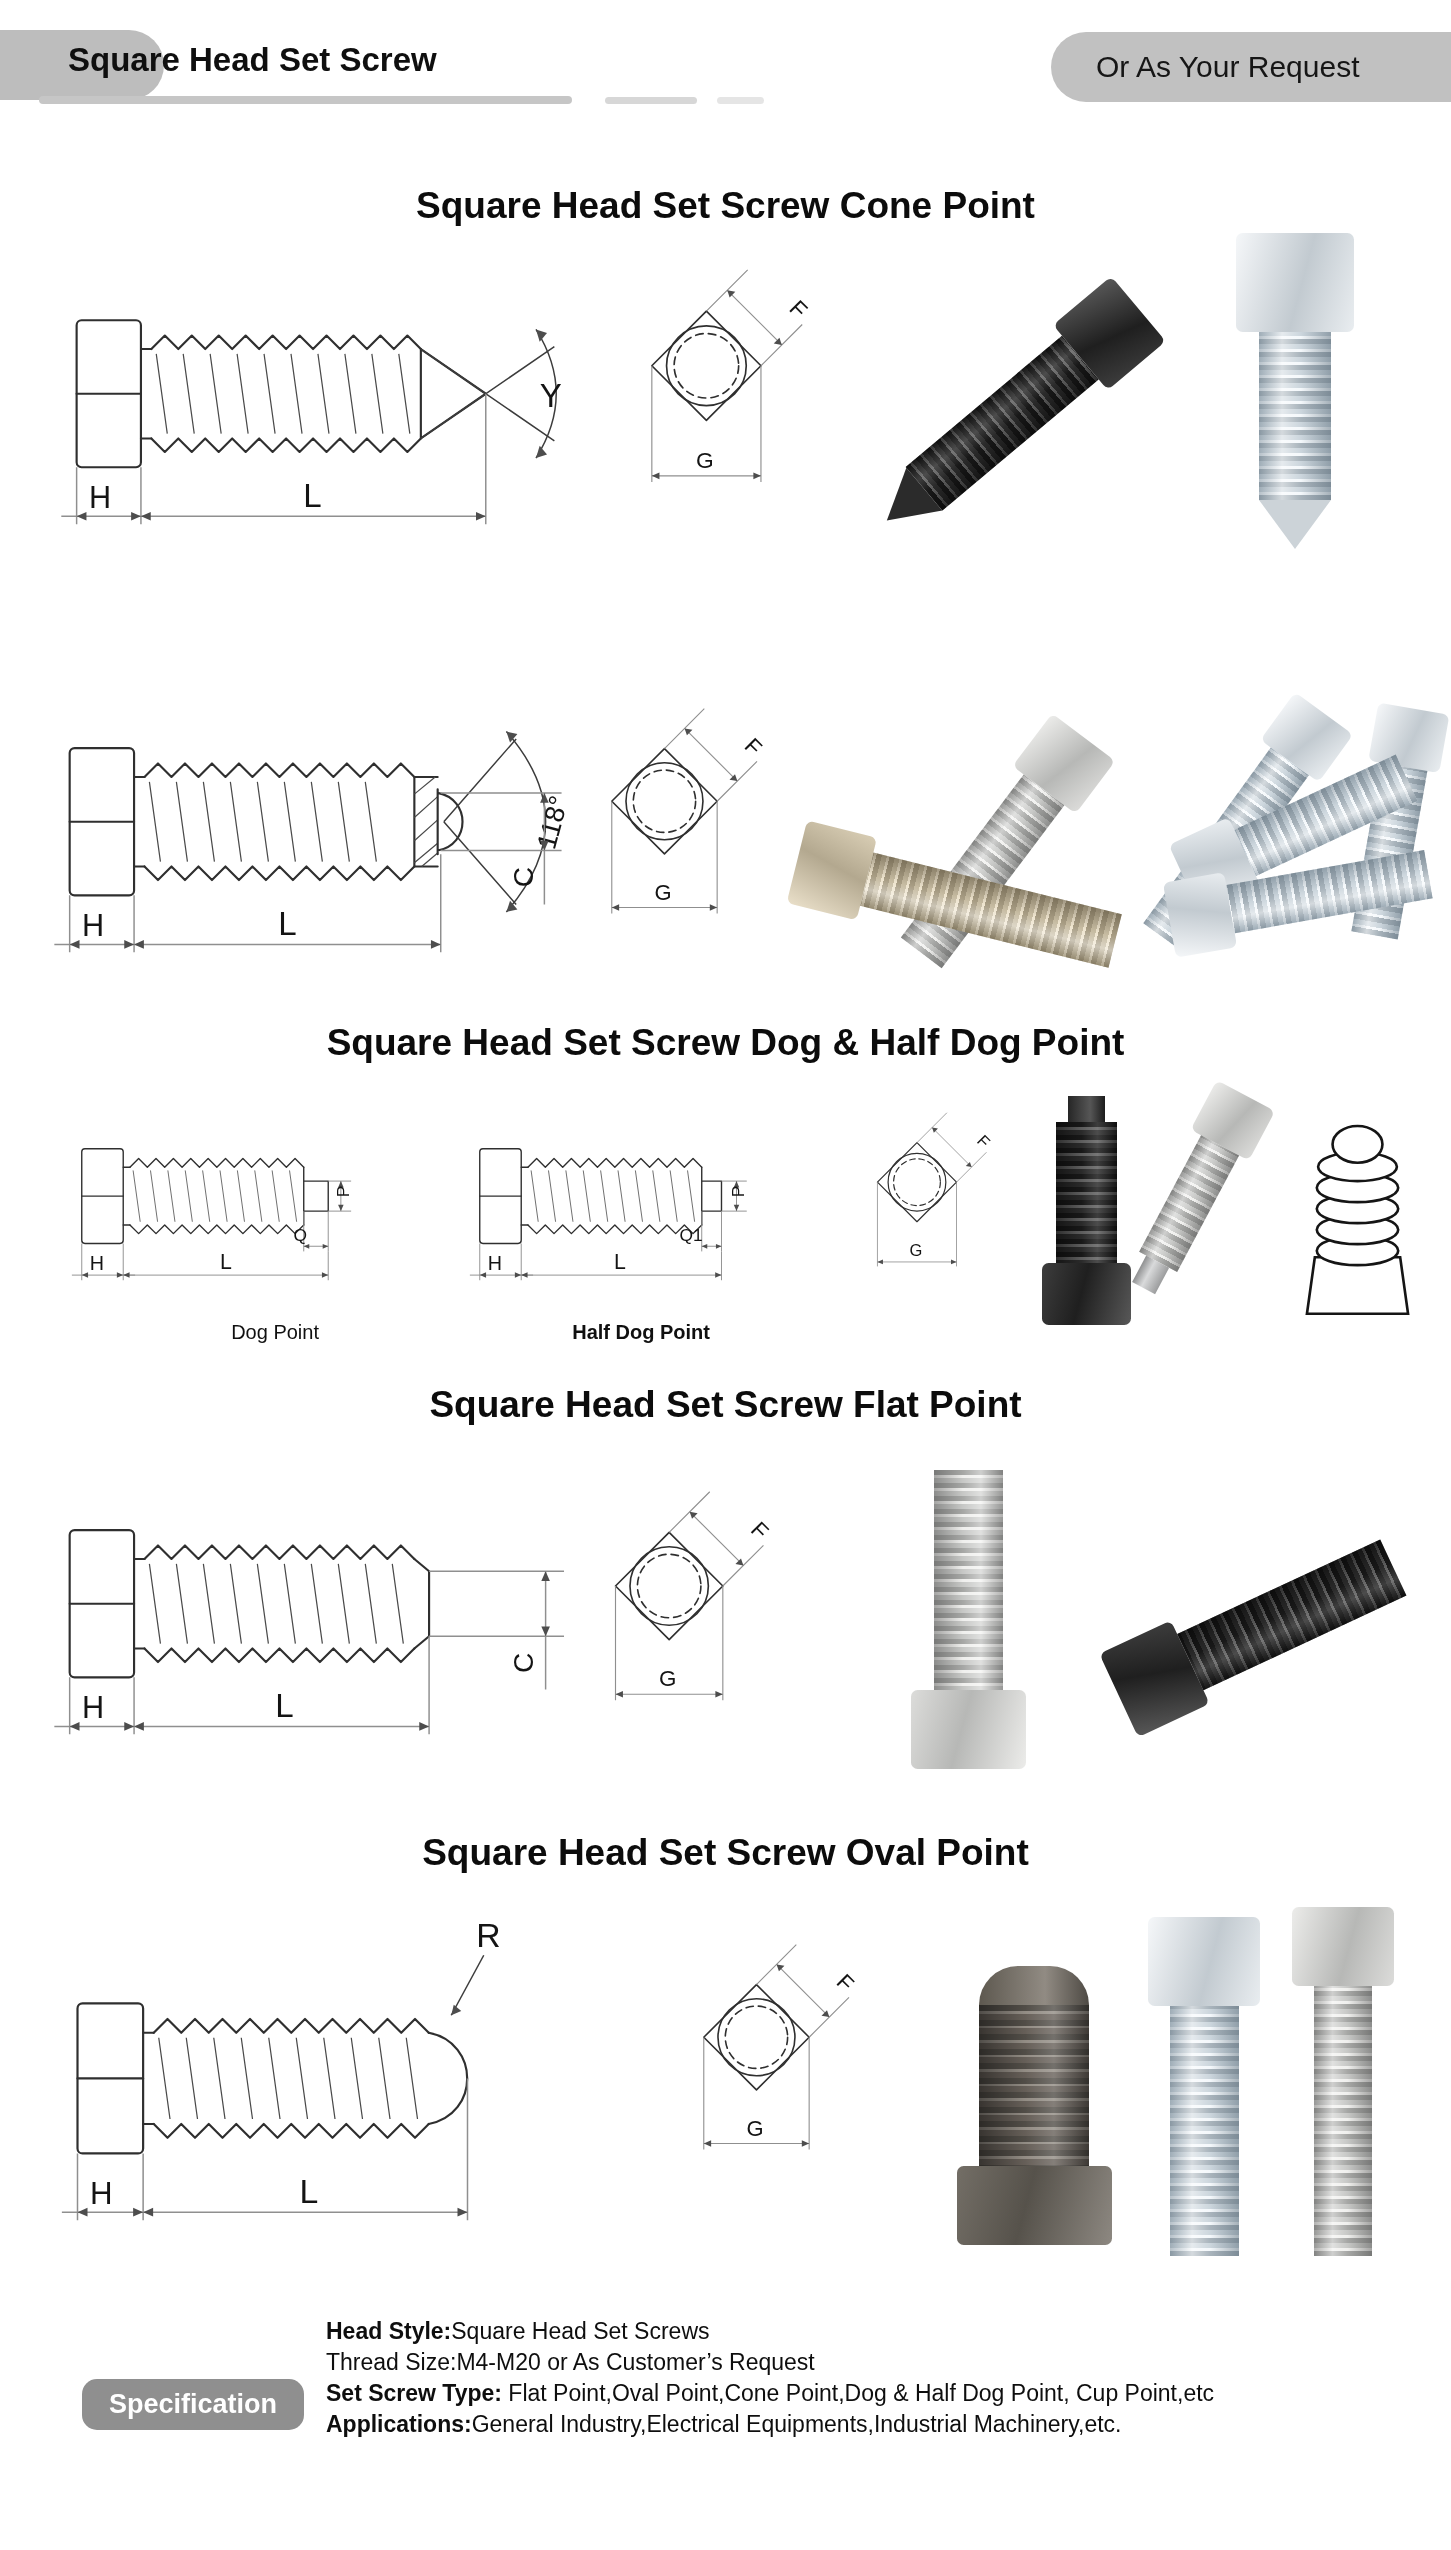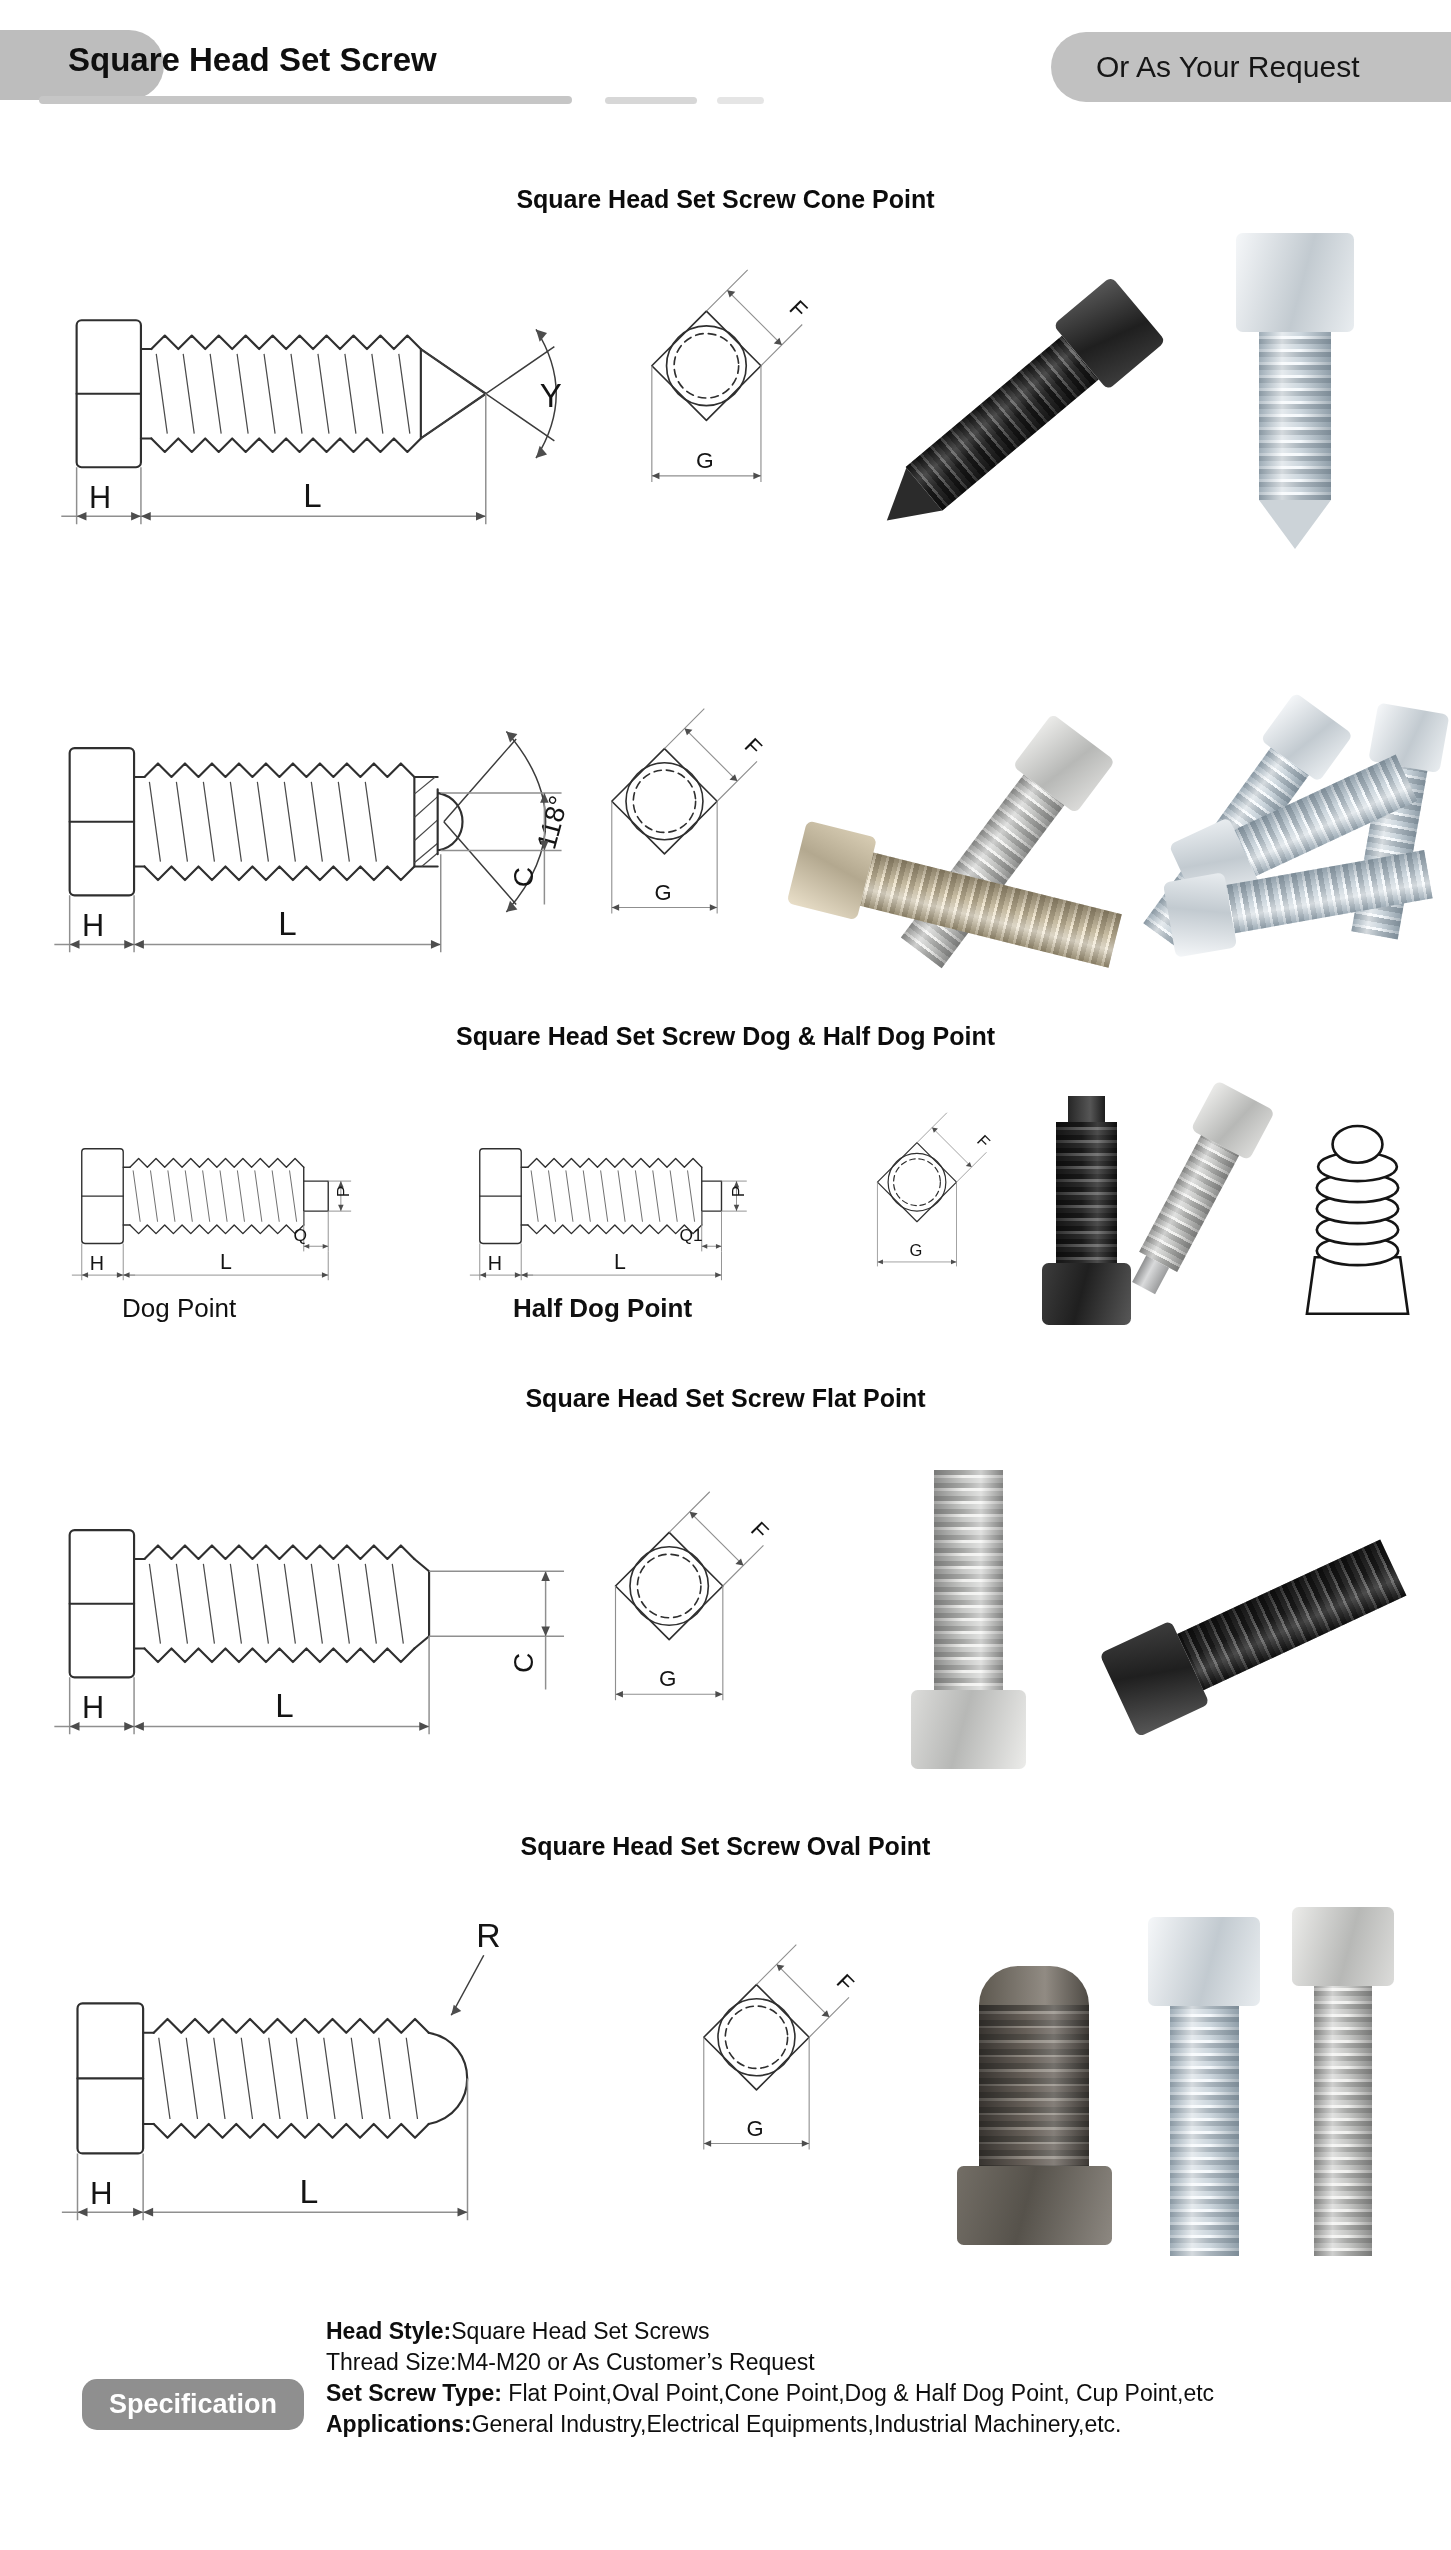--- a/index.html
+++ b/index.html
@@ -10,22 +10,22 @@
   
   .hdr-blob{left:0;top:30px;width:164px;height:70px;background:#bdbdbd;border-radius:0 36px 36px 0;}
   .hdr-title{left:68px;top:41px;font-size:33px;font-weight:bold;color:#0f0f0f;white-space:nowrap;}
   .hdr-bar{left:39px;top:96px;width:533px;height:8px;background:#c6c6c6;border-radius:4px;}
   .hdr-dash1{left:605px;top:97px;width:92px;height:7.2px;background:#d7d7d7;border-radius:4px;}
   .hdr-dash2{left:717px;top:97px;width:47px;height:7.2px;background:#e5e5e5;border-radius:4px;}
   .hdr-pill{left:1051px;top:32px;width:400px;height:70px;background:#c1c1c1;border-radius:36px 0 0 36px;
             display:flex;align-items:center;}
   .hdr-pill span{padding-left:45px;font-size:30px;color:#161616;white-space:nowrap;}
 
-  .sec-title{left:0;width:1451px;text-align:center;font-weight:bold;font-size:25px;color:#0c0c0c;white-space:nowrap;}
-  .sub-label{font-size:26px;color:#101010;text-align:left;}
+  .sec-title{left:0;width:1451px;text-align:center;font-weight:bold;font-size:37px;color:#0c0c0c;white-space:nowrap;}
+  .sub-label{font-size:20px;color:#101010;text-align:right;margin-top:28px;}
 
   
   svg{overflow:visible;}
   .part{fill:none;stroke:#2f2f2f;stroke-width:3.5;stroke-linejoin:round;stroke-linecap:round;}
   .thr{fill:none;stroke:#4a4a4a;stroke-width:2;}
   .dim{fill:none;stroke:#8f8f8f;stroke-width:2.4;}
   .dim2{fill:none;stroke:#3c3c3c;stroke-width:2.4;}
   .arr{fill:#4d4d4d;stroke:none;}
   .dtext{fill:#141414;font-family:"Liberation Sans",sans-serif;}
   .la{stroke:#151515;stroke-width:4;fill:#ffffff;}

